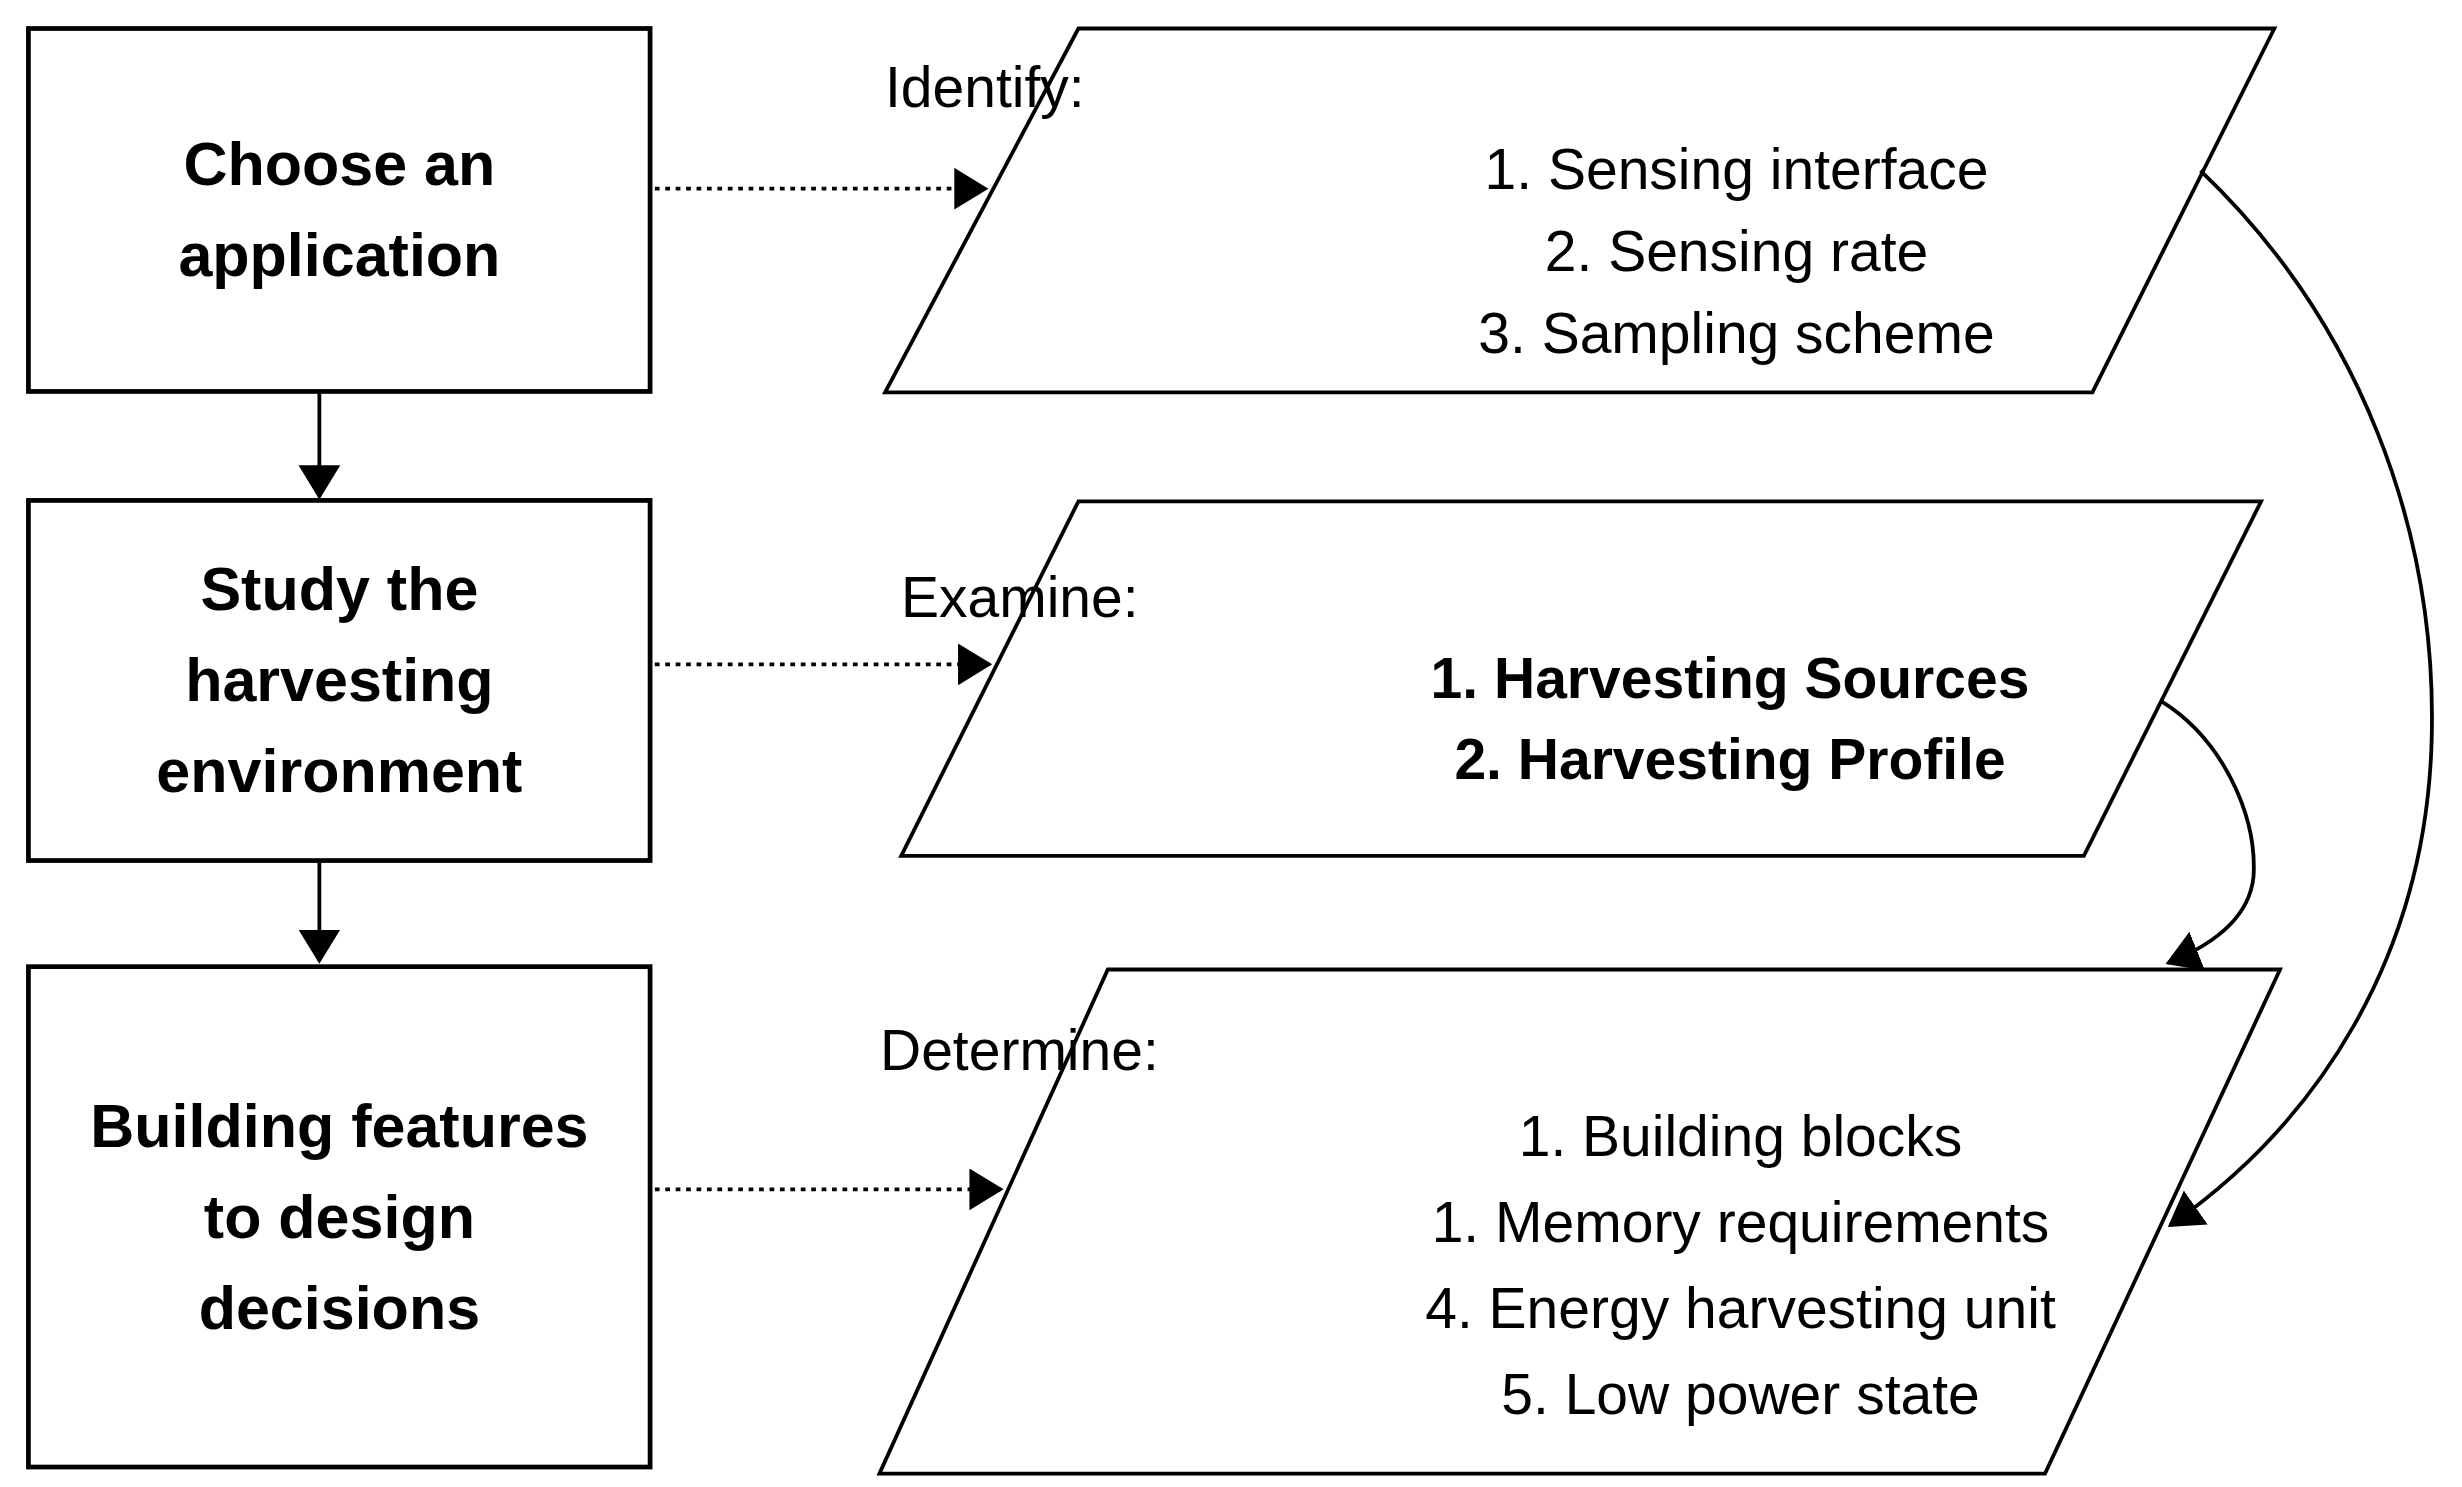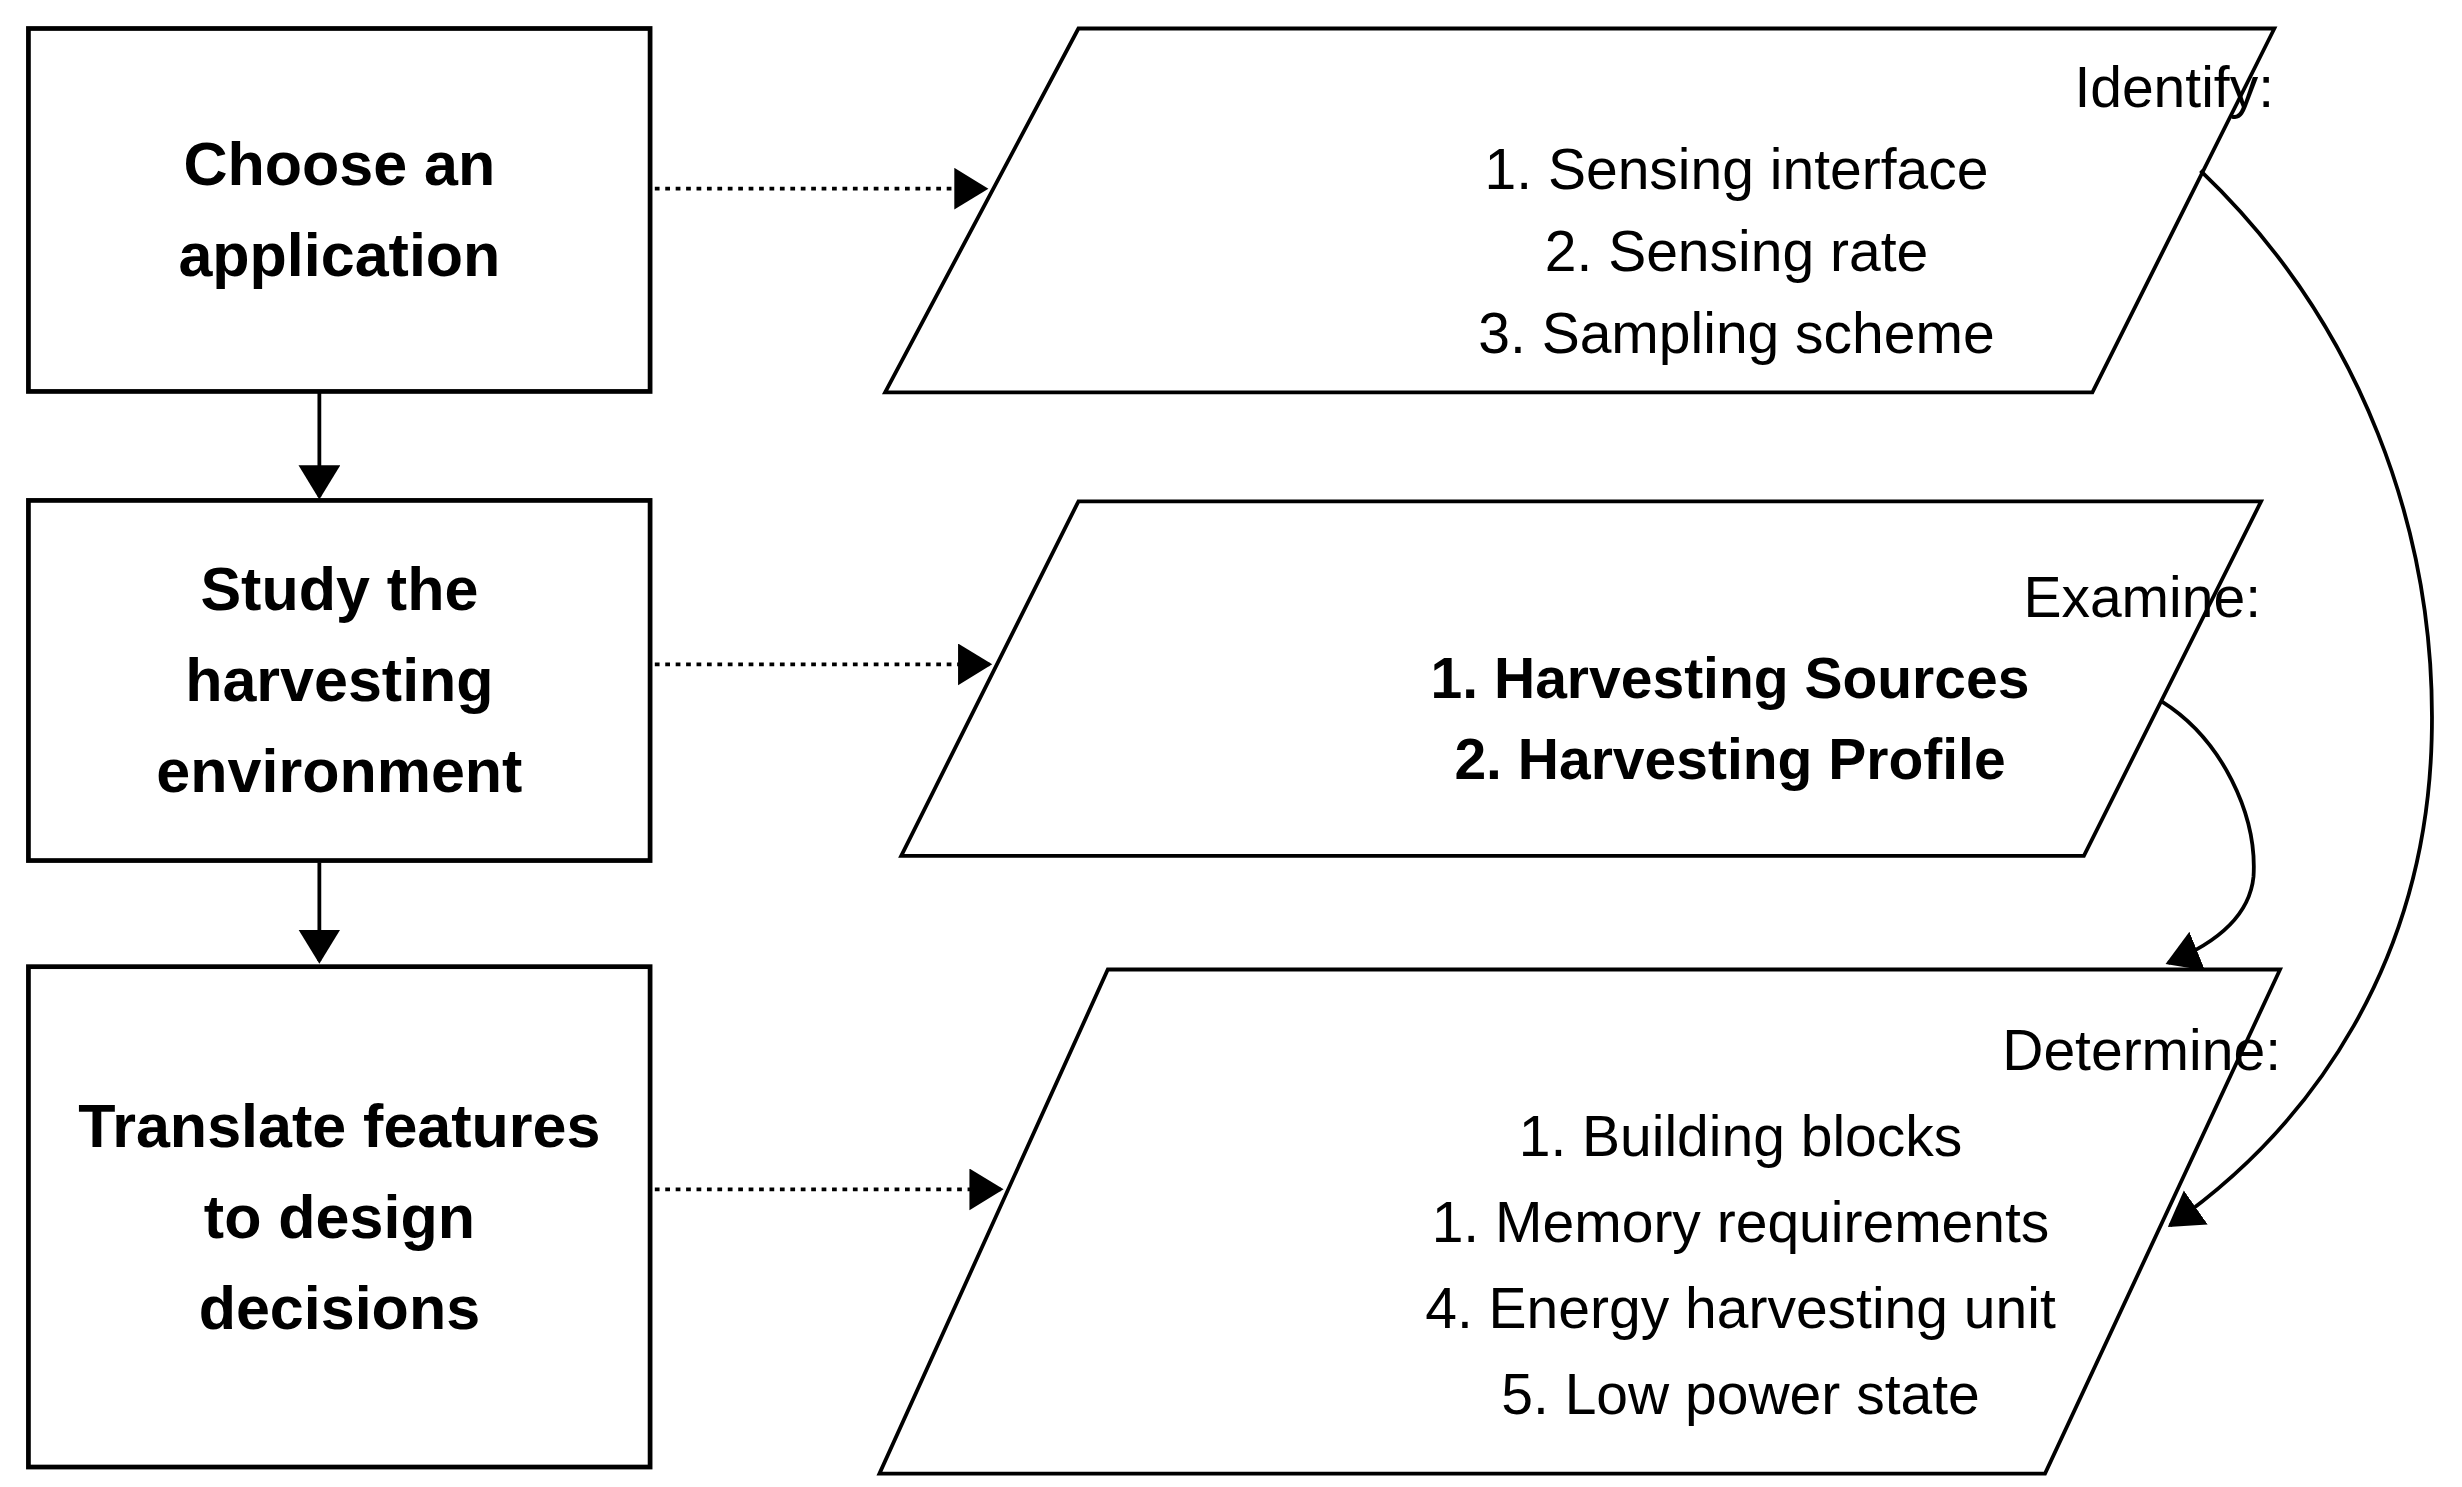--- a/index.html
+++ b/index.html
@@ -30,21 +30,21 @@
     text-align:center;
     font-weight:700;font-size:61px;line-height:91px;
     white-space:nowrap;
   }
   .para{
     position:absolute;
     display:flex;flex-direction:column;justify-content:center;
     font-size:57px;
     white-space:nowrap;
   }
-  .para .heading{text-align:right;width:100%;}
+  .para .heading{text-align:left;width:100%;}
   .para .items{text-align:center;}
 </style>
 </head>
 <body>
 
 <div class="canvas">
 
   <svg class="layer" viewBox="0 0 2598 1569" aria-hidden="true">
     <defs>
       <marker id="ah" markerUnits="userSpaceOnUse" markerWidth="52" markerHeight="48" refX="33" refY="22" orient="auto">
@@ -76,21 +76,21 @@
     <div>application</div>
   </div>
 
   <div class="box-label" style="left:28.4px;top:500px;width:622px;height:360px;">
     <div>Study the</div>
     <div>harvesting</div>
     <div>environment</div>
   </div>
 
   <div class="box-label" style="left:28.4px;top:967px;width:622px;height:500px;">
-    <div>Translate features</div>
+    <div>Building features</div>
     <div>to design</div>
     <div>decisions</div>
   </div>
 
   <div class="para" style="left:885px;top:28.4px;width:1389px;height:364px;line-height:82px;">
     <div class="heading">Identify:</div>
     <div class="items" style="padding-left:314px;">
       <div>1. Sensing interface</div>
       <div>2. Sensing rate</div>
       <div>3. Sampling scheme</div>

